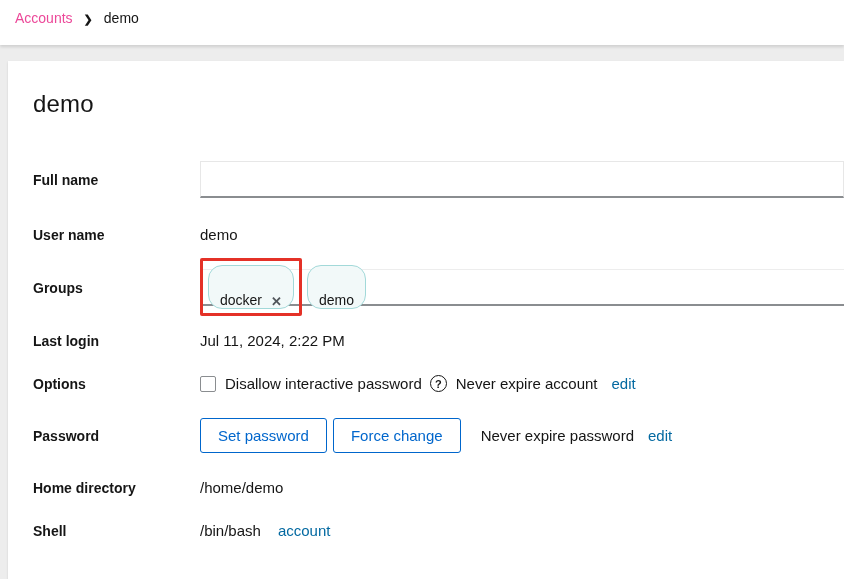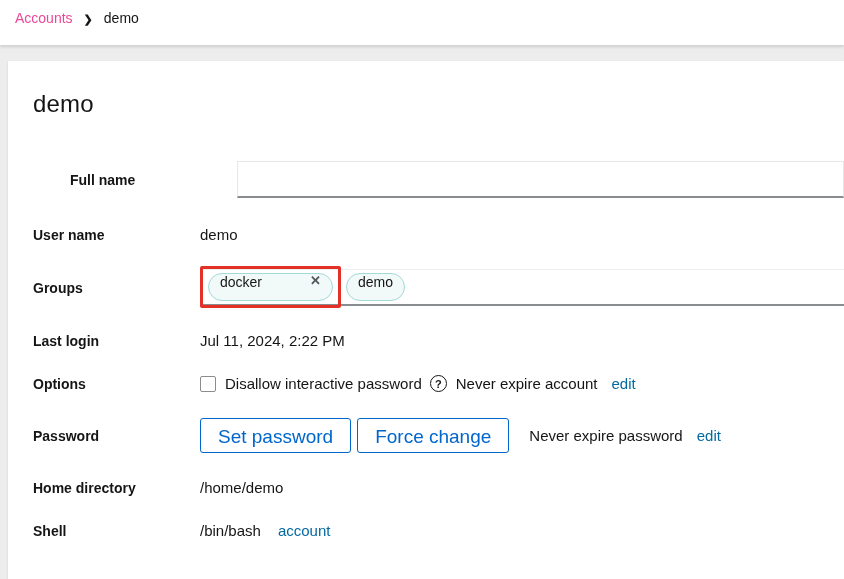--- a/index.html
+++ b/index.html
@@ -83,30 +83,29 @@
     border: 3px solid #e43127;
     padding: 4px 5px;
     margin-right: 5px;
     border-radius: 2px;
     position: relative;
     z-index: 1;
     background: transparent;
   }
   .chip {
     display: inline-flex;
-    align-items: flex-start;
+    align-items: flex-end;
     background: #f2f9f9;
     border: 1px solid #a2d9d9;
     border-radius: 14px;
-    height: 28px;
+    height: 44px;
     padding: 0 11px;
     font-size: 14px;
     color: #151515;
     white-space: nowrap;
-    gap: 39px;
   }
   .chip .chip-close {
     margin-left: 9px;
     color: #51565b;
     font-size: 13px;
     font-weight: 700;
     cursor: pointer;
     line-height: 1;
   }
 
@@ -143,21 +142,21 @@
     font-size: 15px;
   }
 
   
   .btn-secondary {
     font-family: "Liberation Sans", sans-serif;
     background: #fff;
     color: #0066cc;
     border: 1px solid #0066cc;
     border-radius: 3px;
-    font-size: 19px;
+    font-size: 15px;
     padding: 7px 17px;
     height: 35px;
     margin-right: 6px;
     cursor: pointer;
   }
   .spacer-14 { width: 14px; }
   .spacer-17 { width: 17px; }
 </style>
 </head>
 <body>
@@ -166,21 +165,21 @@
   <nav class="breadcrumb">
     <a class="crumb-link" href="#">Accounts</a>
     <span class="crumb-sep">❯</span>
     <span class="crumb-current">demo</span>
   </nav>
 </div>
 
 <div class="card">
   <h1 class="page-title">demo</h1>
 
-  <div class="form-row" style="margin-bottom:28px;margin-left:37px;">
+  <div class="form-row" style="margin-bottom:28px;">
     <div class="form-label">Full name</div>
     <div class="form-value">
       <input class="text-input" type="text" value="" style="">
     </div>
   </div>
 
   <div class="form-row">
     <div class="form-label">User name</div>
     <div class="form-value">demo</div>
   </div>

